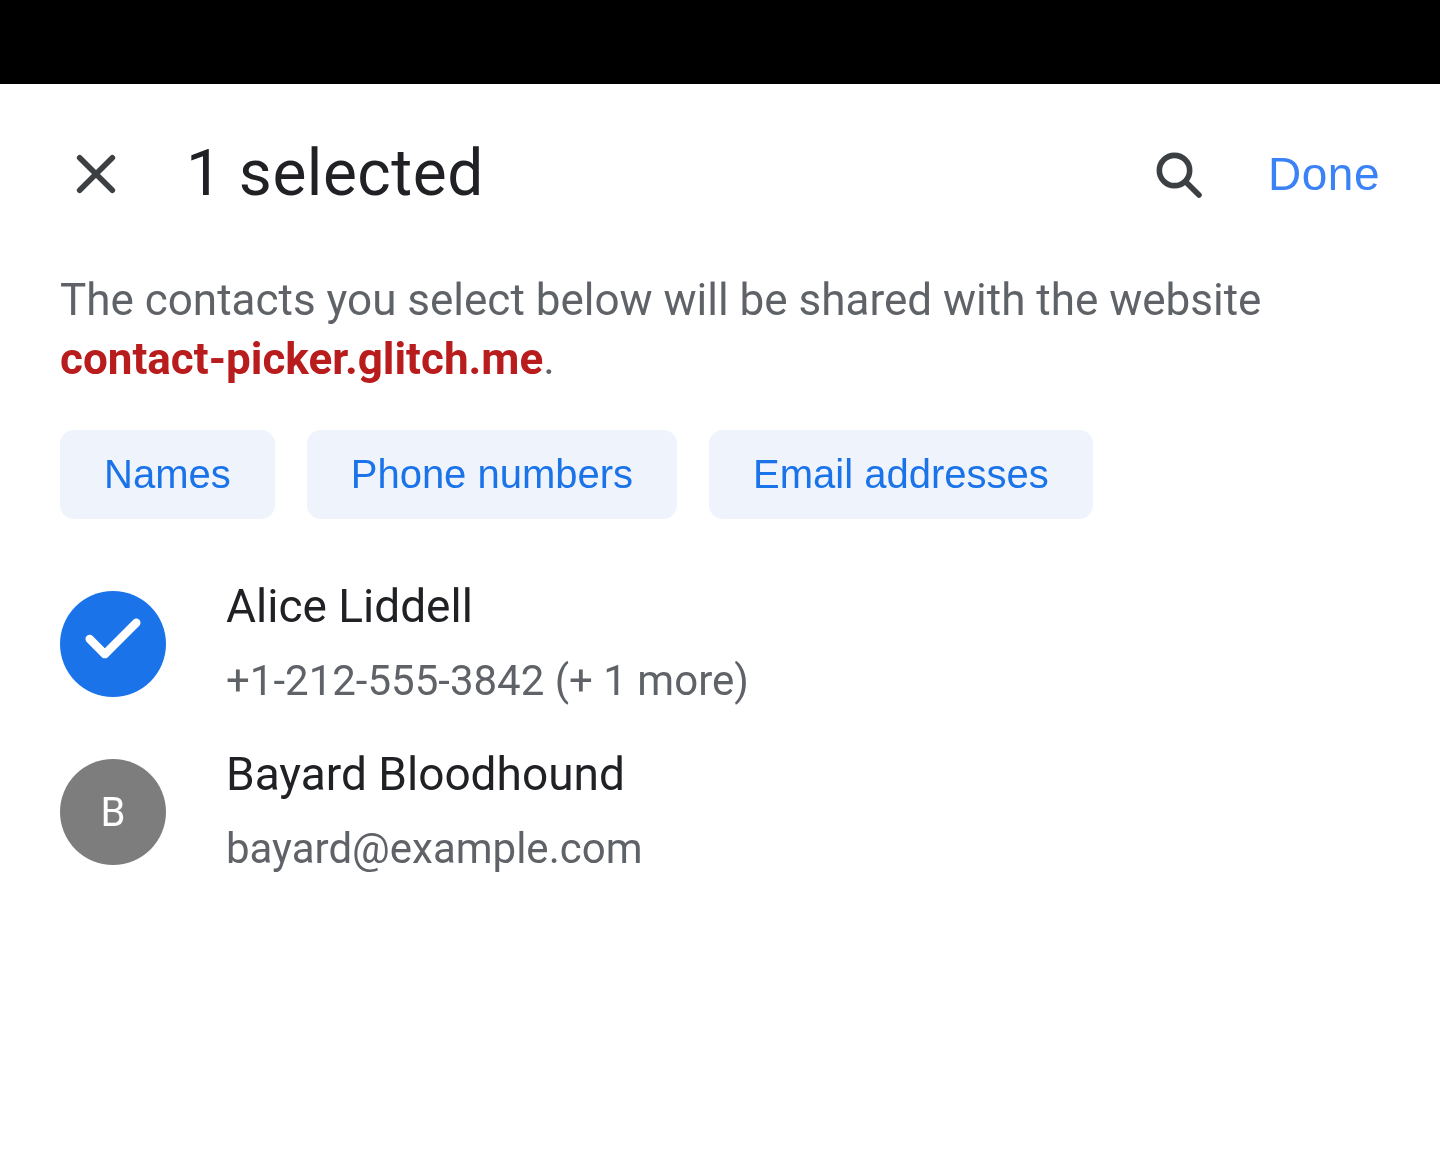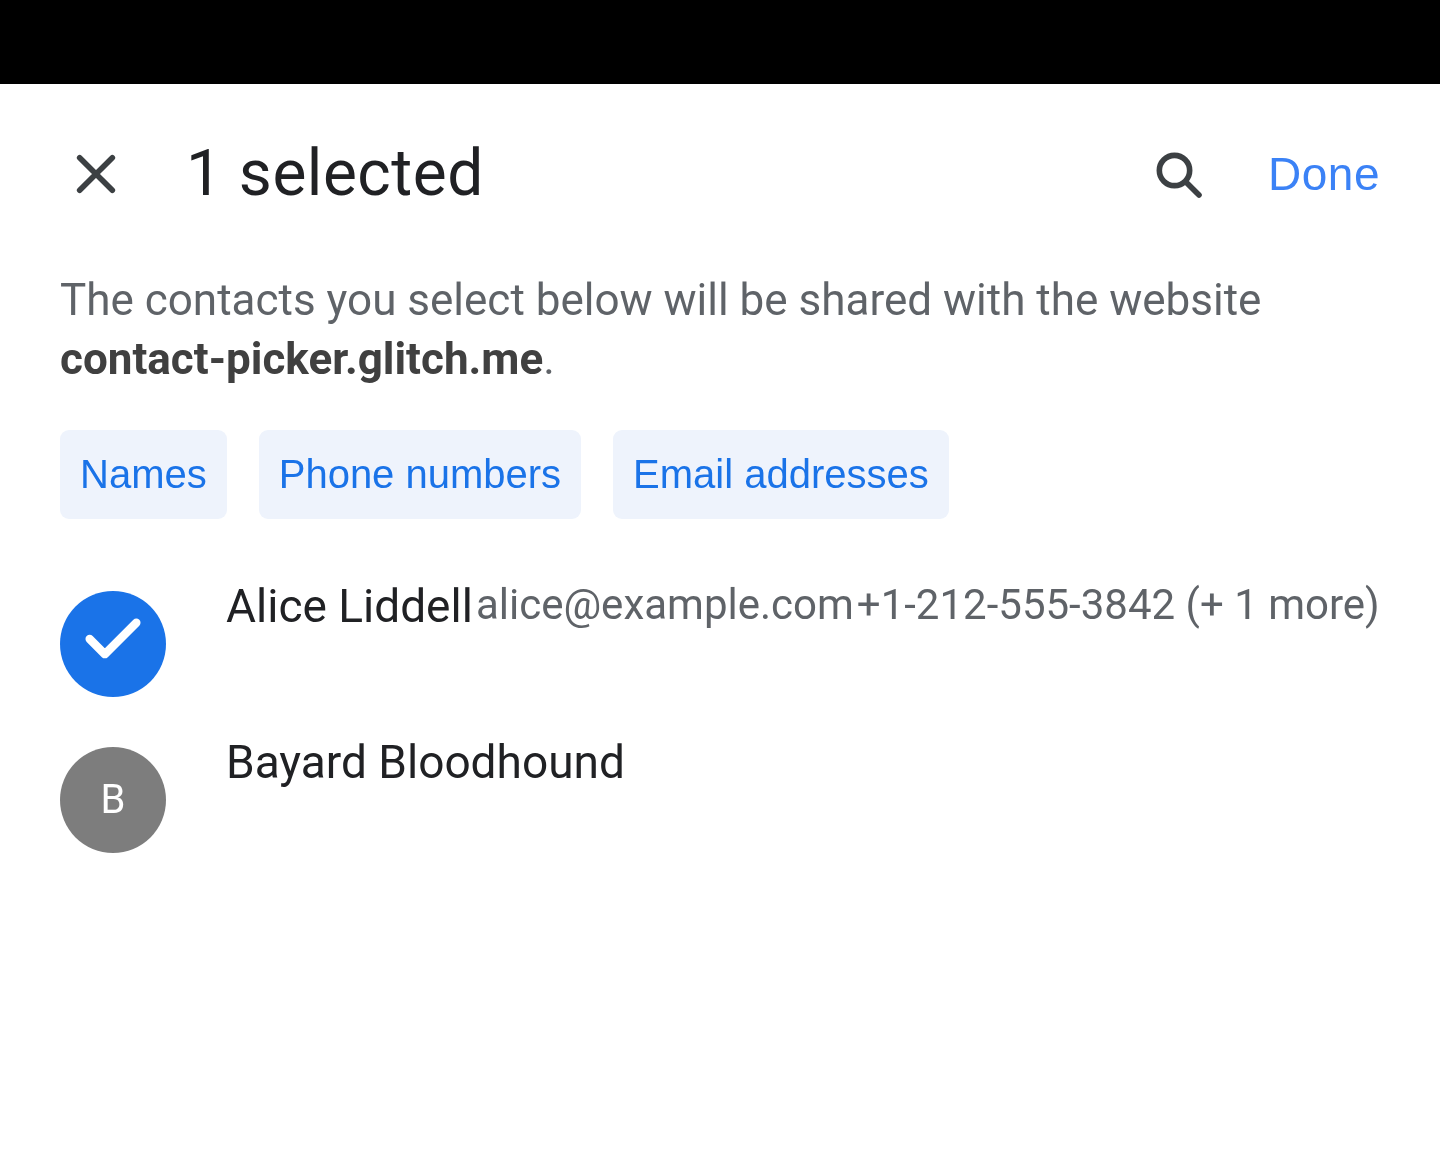--- a/index.html
+++ b/index.html
@@ -6,29 +6,29 @@
     body { font-family: Roboto, -apple-system, "Segoe UI", Arial, sans-serif; background:#fff; width:1440px; }
     .status-bar { background:#000; height:84px; width:100%; }
     .header { display:flex; align-items:center; padding: 52px 60px 30px 60px; gap:36px; }
     .close-btn { background:none; border:none; cursor:pointer; padding:8px; color:#3c4043; }
     .close-btn svg { width:56px; height:56px; display:block; }
     .title { font-size:64px; color:#202124; font-weight:400; flex:1; margin-left:18px; letter-spacing:0.5px;}
     .search-btn { background:none; border:none; cursor:pointer; padding:8px; color:#3c4043; margin-right:18px;}
     .search-btn svg { width:56px; height:56px; display:block; }
     .done-btn { background:none; border:none; cursor:pointer; font-size:46px; color:#3b82f6; font-weight:500; letter-spacing:0.5px;}
     .notice { font-size:44px; color:#5f6368; line-height:1.35; padding: 30px 60px 40px 60px; }
-    .notice .site { color:#404040; font-weight:700; }
+    .notice .site { color:#b91c1c; font-weight:700; }
     .chips { display:flex; gap:32px; padding: 0 60px 40px 60px; }
-    .chip { background:#eef3fc; color:#1a73e8; font-size:40px; font-weight:500; border:none; border-radius:9px; padding:22px 20px; cursor:pointer; }
+    .chip { background:#eef3fc; color:#1a73e8; font-size:40px; font-weight:500; border:none; border-radius:14px; padding:22px 44px; cursor:pointer; }
     .contact { display:flex; align-items:flex-start; gap:60px; padding: 18px 60px; cursor:pointer;}
     .avatar { width:106px; height:106px; border-radius:50%; display:flex; align-items:center; justify-content:center; font-size:40px; font-weight:400; flex-shrink:0; margin-top:14px;}
     .avatar.selected { background:#1a73e8; }
     .avatar.selected svg { width:56px; height:42px; }
     .avatar.letter { background:#7d7d7d; color:#fff; }
-    .contact-info { display:flex; flex-direction:row; gap:3px; }
+    .contact-info { display:flex; flex-direction:column; gap:16px; }
     .contact-name { font-size:46px; color:#202124; line-height:1.3; }
     .contact-sub { font-size:42px; color:#5f6368; line-height:1.35; }
   </style>
 </head>
 <body>
 
 <div class="status-bar"></div>
 
 <div class="header">
   <button class="close-btn">
@@ -64,23 +64,23 @@
 <div class="contact">
   <div class="avatar selected">
     <span>
       <svg viewBox="0 0 24 18" fill="none" stroke="#fff" stroke-width="3.6" stroke-linecap="round" stroke-linejoin="round">
         <polyline points="2,9 8.5,15.5 22,2"></polyline>
       </svg>
     </span>
   </div>
   <div class="contact-info">
     <div class="contact-name">Alice Liddell</div>
-    <div class="contact-sub">alice@example.com</div>
     <div class="contact-sub">+1-212-555-3842 (+ 1 more)</div>
   </div>
 </div>
 
 <div class="contact">
   <div class="avatar letter">B</div>
   <div class="contact-info">
     <div class="contact-name">Bayard Bloodhound</div>
+    <div class="contact-sub">bayard@example.com</div>
   </div>
 </div>
 
 </body></html>

